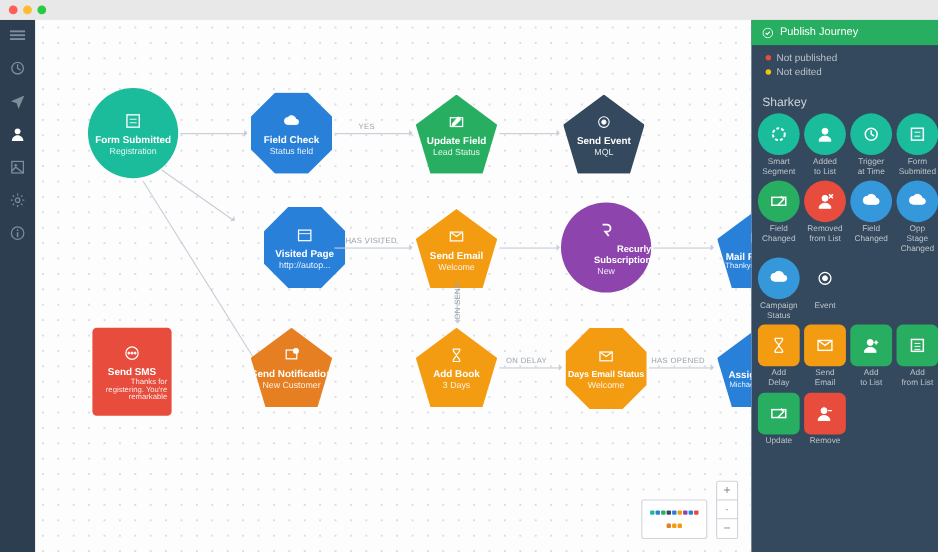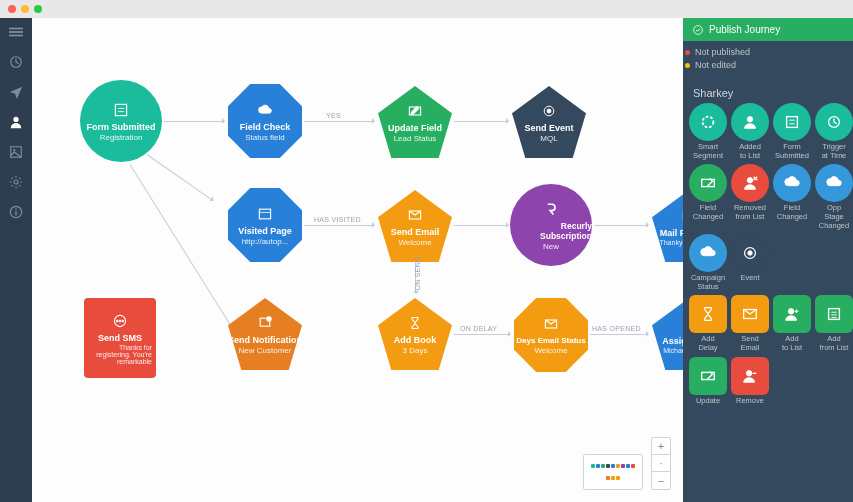--- a/index.html
+++ b/index.html
@@ -38,21 +38,21 @@
 .arrow-label{position:absolute;font-size:7px;color:#9aa2ad;letter-spacing:.3px}
 .minimap{position:absolute;bottom:12px;right:40px;width:60px;height:36px;border:1px solid #d0d4da;background:#fff;border-radius:2px;display:flex;align-items:center;justify-content:center;gap:1px;flex-wrap:wrap;padding:6px}
 .minimap span{width:4px;height:4px;border-radius:1px}
 .zoom{position:absolute;bottom:12px;right:12px;width:20px;border:1px solid #d0d4da;background:#fff;border-radius:2px}
 .zoom div{height:17px;border-bottom:1px solid #d0d4da;display:flex;align-items:center;justify-content:center;font-size:11px;color:#888;cursor:pointer}
 .zoom div:last-child{border:none}
 .panel{width:170px;background:#34495e;color:#fff;overflow-y:auto;font-size:10px}
 .panel::-webkit-scrollbar{width:6px}.panel::-webkit-scrollbar-thumb{background:#556676;border-radius:3px}
 .publish{background:#27ae60;padding:6px 10px;font-size:10px;cursor:pointer;display:flex;align-items:center;gap:6px}
 .publish svg{width:10px;height:10px;fill:#fff}
-.status{padding:6px 2px;font-size:9px}
+.status{padding:6px 13px;font-size:9px}
 .status div{display:flex;align-items:center;gap:5px;margin-bottom:3px;color:#bdc3c7}
 .dot{width:5px;height:5px;border-radius:50%}
 .section-h{padding:8px 10px 4px;font-size:11px;color:#cfd5db}
 .grid3{display:grid;grid-template-columns:repeat(4,1fr);gap:4px;padding:0 6px 4px}
 .pitem{display:flex;flex-direction:column;align-items:center;cursor:pointer}
 .pitem .picon{width:38px;height:38px;border-radius:50%;display:flex;align-items:center;justify-content:center;margin-bottom:2px}
 .pitem .picon svg{width:18px;height:18px;fill:#fff;stroke:#fff}
 .pitem .plabel{font-size:7.5px;text-align:center;color:#bdc3c7;line-height:1.15}
 .pitem.sq .picon{border-radius:6px}
 </style>
@@ -159,21 +159,21 @@
             <svg viewBox="0 0 20 20">
               <circle cx="10" cy="10" r="6" fill="none" stroke="#fff" stroke-width="1.2"></circle>
               <circle cx="10" cy="10" r="2.5" fill="#fff"></circle>
             </svg>
           </div>
         <div class="title">Send Event</div>
         <div class="sub">MQL</div>
       </div>
 
       <div class="arrow" style="left:115px;top:136px;width:80px;transform:rotate(35deg);transform-origin:left"></div>
-      <div class="node octagon blue" style="left:196px;top:170px">
+      <div class="node octagon blue" style="left:208px;top:170px">
         <div class="ico">
             <svg viewBox="0 0 20 20">
               <rect x="3" y="4" width="14" height="12" fill="none" stroke="#fff" stroke-width="1.4"></rect>
               <line x1="3" y1="8" x2="17" y2="8" stroke="#fff"></line>
             </svg>
           </div>
         <div class="title">Visited Page</div>
         <div class="sub">http://autop...</div>
       </div>
       <div class="arrow" style="left:272px;top:207px;width:70px"></div>
@@ -332,35 +332,35 @@
             <svg viewBox="0 0 20 20">
               <circle cx="10" cy="7" r="3" fill="#fff"></circle>
               <path d="M4 17c0-3 2.7-5 6-5s6 2 6 5z" fill="#fff"></path>
             </svg>
           </div>
           <div class="plabel">Added <br>to List</div>
         </div>
         <div class="pitem">
           <div class="picon" style="background:#1abc9c">
             <svg viewBox="0 0 20 20">
+              <circle cx="10" cy="10" r="6" fill="none" stroke="#fff" stroke-width="1.5"></circle>
+              <path d="M10 6v4l3 2" stroke="#fff" fill="none" stroke-width="1.5"></path>
+            </svg>
+          </div>
+          <div class="plabel">Trigger <br>at Time</div>
+        </div>
+        <div class="pitem">
+          <div class="picon" style="background:#1abc9c">
+            <svg viewBox="0 0 20 20">
               <rect x="4" y="4" width="12" height="12" fill="none" stroke="#fff" stroke-width="1.5"></rect>
               <line x1="7" y1="8" x2="13" y2="8" stroke="#fff"></line>
               <line x1="7" y1="12" x2="13" y2="12" stroke="#fff"></line>
             </svg>
           </div>
           <div class="plabel">Form <br>Submitted</div>
-        </div>
-        <div class="pitem">
-          <div class="picon" style="background:#1abc9c">
-            <svg viewBox="0 0 20 20">
-              <circle cx="10" cy="10" r="6" fill="none" stroke="#fff" stroke-width="1.5"></circle>
-              <path d="M10 6v4l3 2" stroke="#fff" fill="none" stroke-width="1.5"></path>
-            </svg>
-          </div>
-          <div class="plabel">Trigger <br>at Time</div>
         </div>
         <div class="pitem">
           <div class="picon" style="background:#27ae60">
             <svg viewBox="0 0 20 20">
               <rect x="3" y="6" width="14" height="8" fill="none" stroke="#fff" stroke-width="1.5"></rect>
               <path d="M12 5l3 3-6 6" fill="none" stroke="#fff" stroke-width="1.5"></path>
             </svg>
           </div>
           <div class="plabel">Field <br>Changed</div>
         </div>

